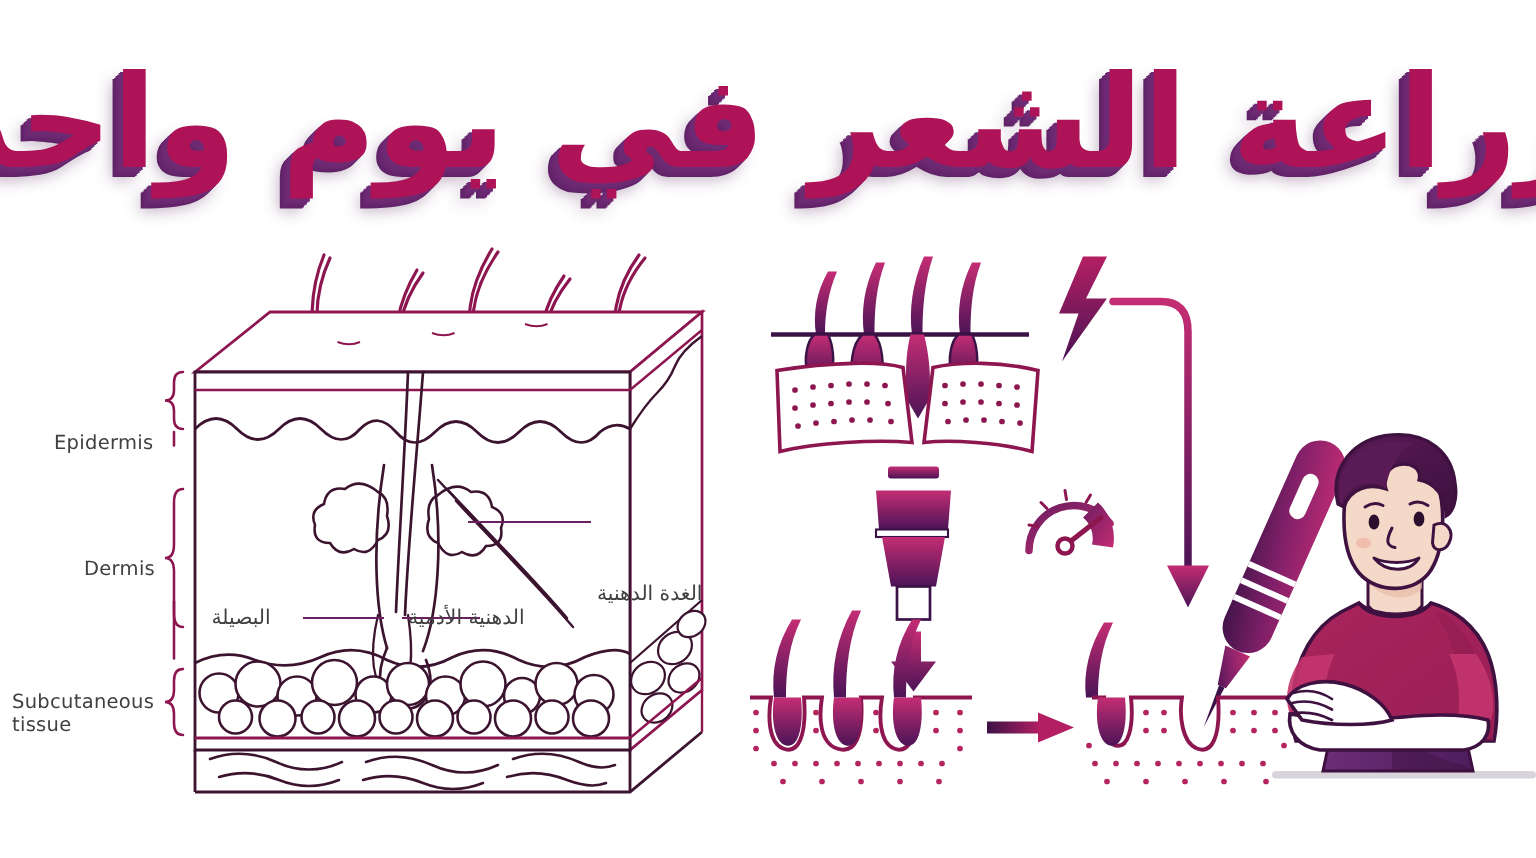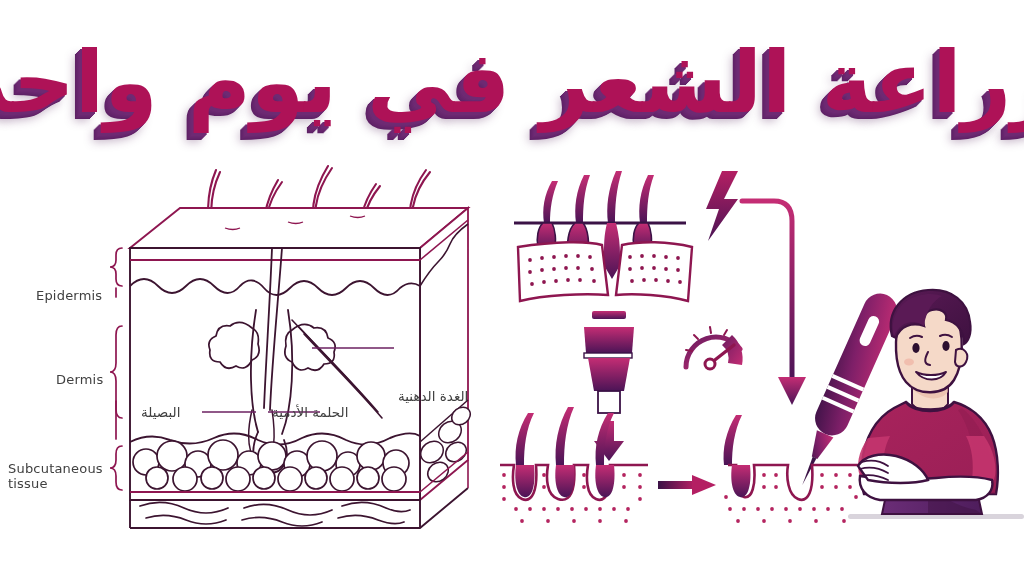--- a/index.html
+++ b/index.html
@@ -231,21 +231,21 @@
         <line x1="236" y1="252" x2="182" y2="252"></line>
       </g>
     </svg>
   </div>
 
   <div class="lbl en" style="left:36px;top:288px;">Epidermis</div>
   <div class="lbl en" style="left:56px;top:372px;text-align:center;">Dermis</div>
   <div class="lbl en two-line" style="left:8px;top:462px;">Subcutaneous tissue</div>
 
   <div class="lbl ar" style="left:398px;top:340px;margin-top:48px;">الغدة الدهنية</div>
-  <div class="lbl ar" style="left:272px;top:404px;">الحلمة الأدمية</div>
+  <div class="lbl ar" style="left:272px;top:404px;">الدهنية الأدمية</div>
   <div class="lbl ar" style="left:141px;top:404px;">البصيلة</div>
 
   <div class="svgbox" style="left:500px;top:165px;width:400px;height:360px;">
     <svg width="400" height="360" viewBox="0 0 400 360">
       <defs>
         <linearGradient id="gradA" x1="0" y1="0" x2="0" y2="1">
           <stop offset="0%" stop-color="#C42D74"></stop>
           <stop offset="100%" stop-color="#4B1456"></stop>
         </linearGradient>
         <linearGradient id="gradB" x1="0" y1="0" x2="1" y2="1">

